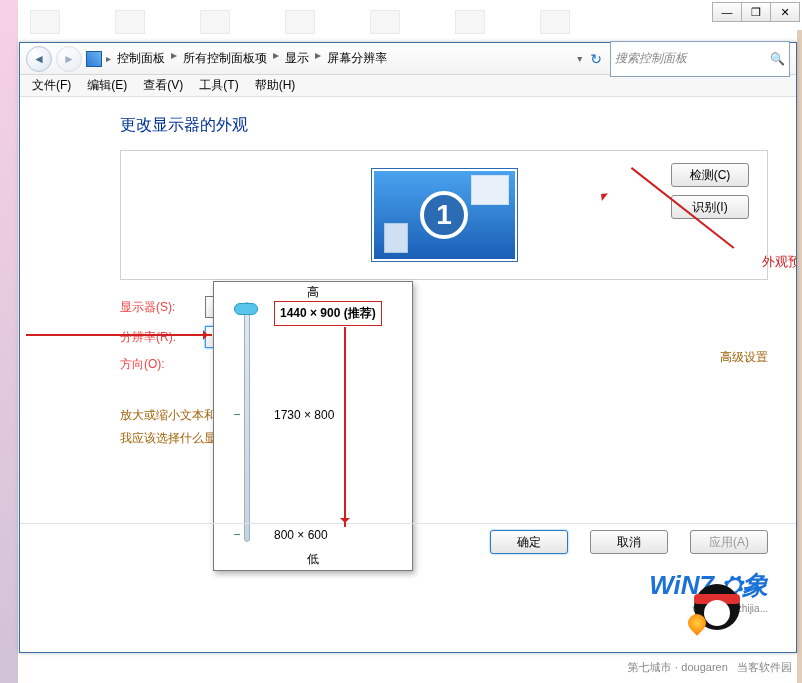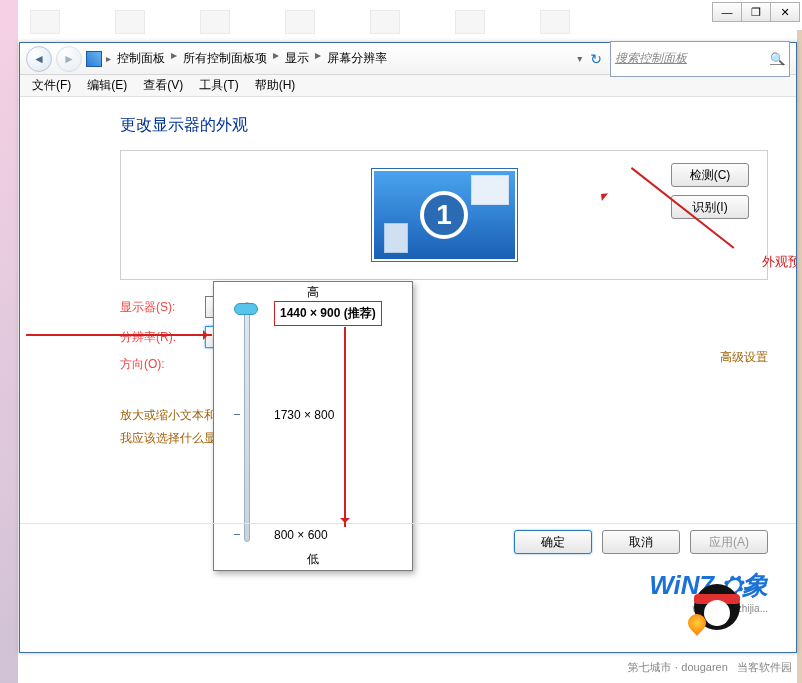--- a/index.html
+++ b/index.html
@@ -18,21 +18,21 @@
 
 
 .navbar { height: 32px; border-bottom: 1px solid #d6d6d6; display: flex; align-items: center; padding: 0 6px; gap: 4px; background: linear-gradient(#fff,#f3f3f3); }
 .navbtn { width: 26px; height: 26px; border: 1px solid #b6c7d8; border-radius: 50%; background: radial-gradient(circle at 30% 30%,#fff,#dbe6f2); display: flex; align-items: center; justify-content: center; color: #4a6b8a; font-size: 12px; }
 .cp-icon { width: 16px; height: 16px; background: linear-gradient(45deg,#2b7bd8,#6bb3f0); border: 1px solid #1a5a9e; }
 .breadcrumb { display: flex; align-items: flex-start; gap: 4px; font-size: 12px; color: #000; }
 .breadcrumb .sep { color: #666; }
 .breadcrumb .seg { padding: 2px 2px; }
 .spacer { flex: 1; }
 .refresh { color: #1a72c6; font-size: 14px; padding: 0 4px; }
-.searchbox { width: 180px; height: 36px; border: 1px solid #8aa3be; background: #fff; display: flex; align-items: center; padding: 0 4px; color: #888; font-style: italic; font-size: 12px; text-decoration: underline; }
+.searchbox { width: 180px; height: 36px; border: 1px solid #8aa3be; background: #fff; display: flex; align-items: center; padding: 0 4px; color: #888; font-style: italic; font-size: 12px; }
 .searchbox .mag { margin-left: auto; font-style: normal; color: #4b6b8a; }
 
 
 .menubar { height: 22px; border-bottom: 1px solid #e0e0e0; display: flex; align-items: center; padding: 0 4px; font-size: 12px; background: #f7f7f7; }
 .menubar span { padding: 6px 8px; }
 
 
 .content { position: absolute; left: 0; right: 0; top: 54px; bottom: 0; padding: 18px 28px 18px 100px; overflow: hidden; }
 h2 { font-size: 16px; font-weight: normal; color: #003399; margin-bottom: 14px; }
 .preview-box { border: 1px solid #cfcfcf; height: 130px; position: relative; display: flex; align-items: center; justify-content: center; margin-bottom: 16px; }
@@ -47,21 +47,21 @@
 .row { display: flex; align-items: center; margin: 8px 0; font-size: 12px; }
 .row label { width: 85px; color: #ef4444; }
 .combo { min-width: 148px; height: 22px; border: 1px solid #7a7a7a; background: linear-gradient(#fff,#ececec); font-size: 12px; padding: 0 18px 0 6px; position: relative; display: inline-flex; align-items: center; }
 .combo::after { content: "▼"; position: absolute; right: 4px; font-size: 9px; color: #555; }
 .combo.hl { border-color: #3399ff; box-shadow: 0 0 2px #3399ff; }
 
 .links { margin-top: 34px; font-size: 12px; }
 .links a, .adv a { color: #a16207; text-decoration: none; display: block; margin: 6px 0; cursor: pointer; }
 .adv { position: absolute; right: 28px; top: 246px; font-size: 12px; }
 
-.footer { position: absolute; right: 28px; bottom: 98px; display: flex; gap: 10px; }
+.footer { position: absolute; right: 28px; bottom: 98px; display: flex; gap: 22px; }
 .footer-line { position: absolute; left: 0; right: 0; bottom: 128px; border-top: 1px solid #e2e2e2; }
 
 
 .popup { position: absolute; left: 193px; top: 184px; width: 200px; height: 290px; background: #fff; border: 1px solid #7a7a7a; box-shadow: 2px 3px 6px rgba(0,0,0,.3); font-size: 12px; }
 .popup .toplbl { text-align: center; padding: 2px 0; }
 .popup .botlbl { text-align: center; position: absolute; bottom: 2px; left: 0; right: 0; }
 .track { position: absolute; left: 30px; top: 20px; width: 6px; height: 240px; background: linear-gradient(#dfe8f0,#c7d3de); border: 1px solid #9bb0c2; border-radius: 3px; }
 .tick { position: absolute; left: 20px; width: 6px; height: 1px; background: #5a7a94; }
 .thumb { position: absolute; left: 20px; width: 24px; height: 12px; background: #59c4e9; border: 1px solid #2a9bc5; border-radius: 6px; }
 .reslbl { position: absolute; left: 60px; font-size: 12px; }

